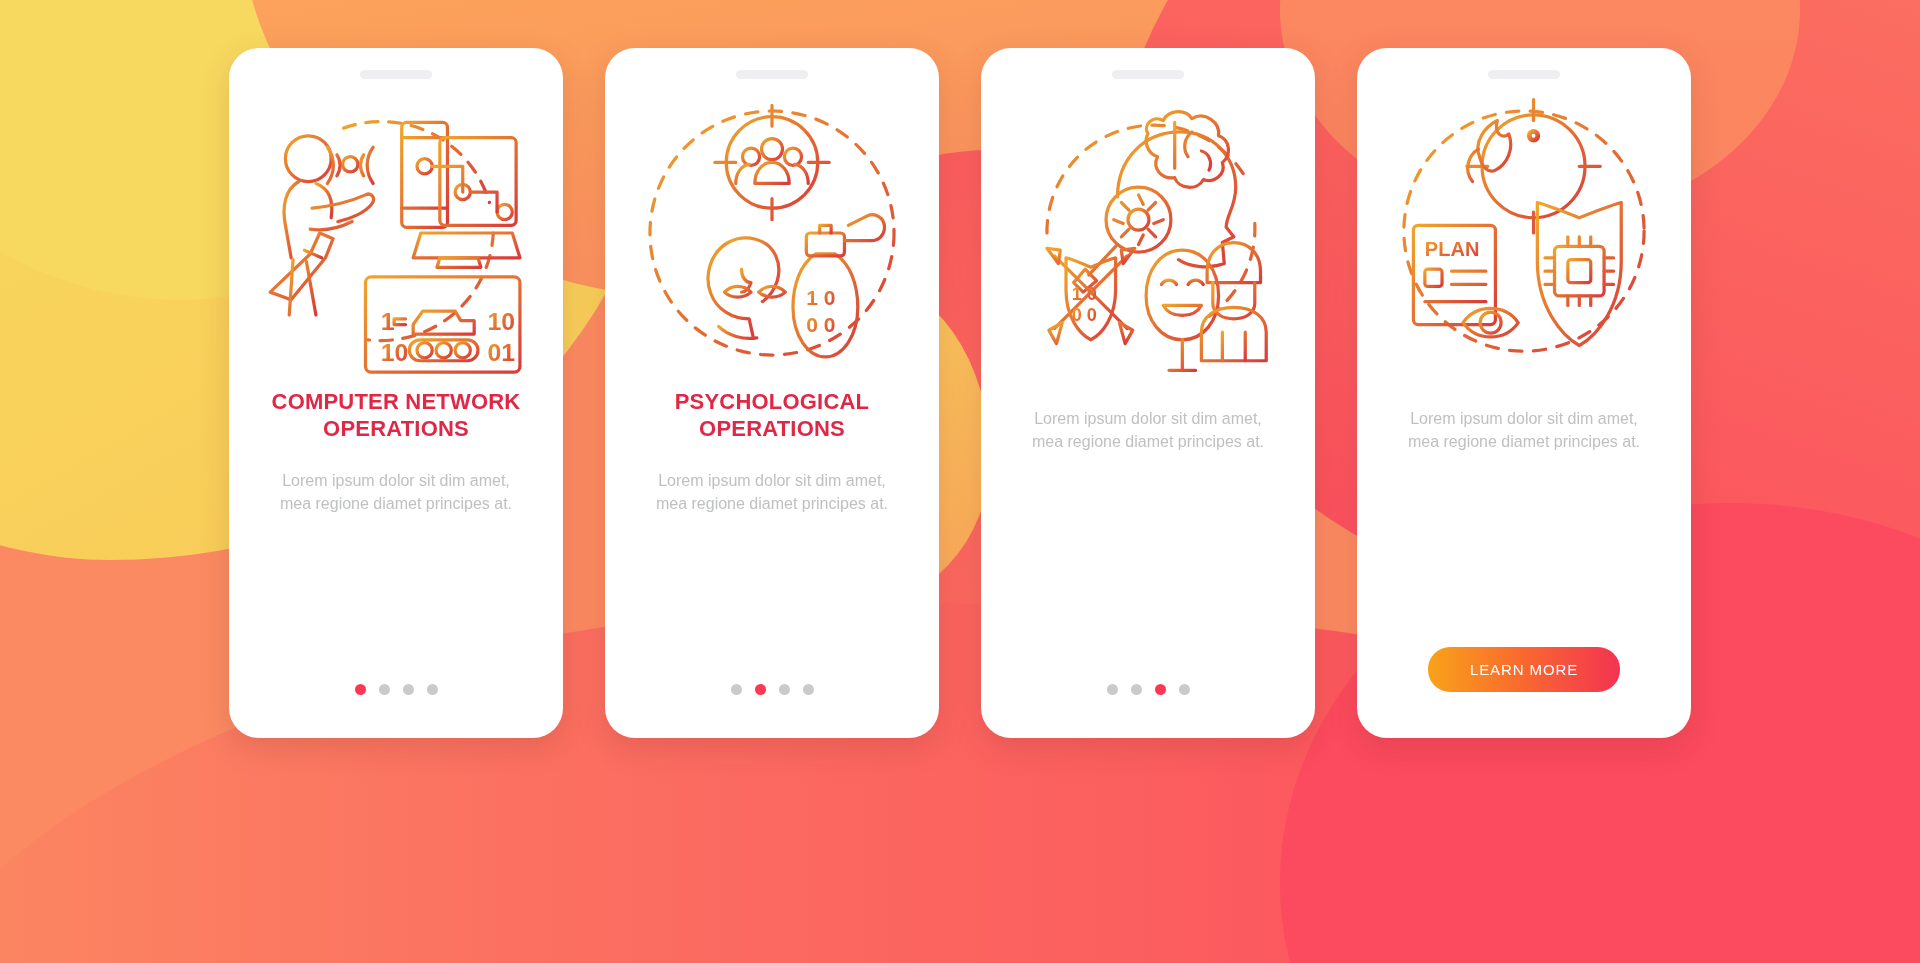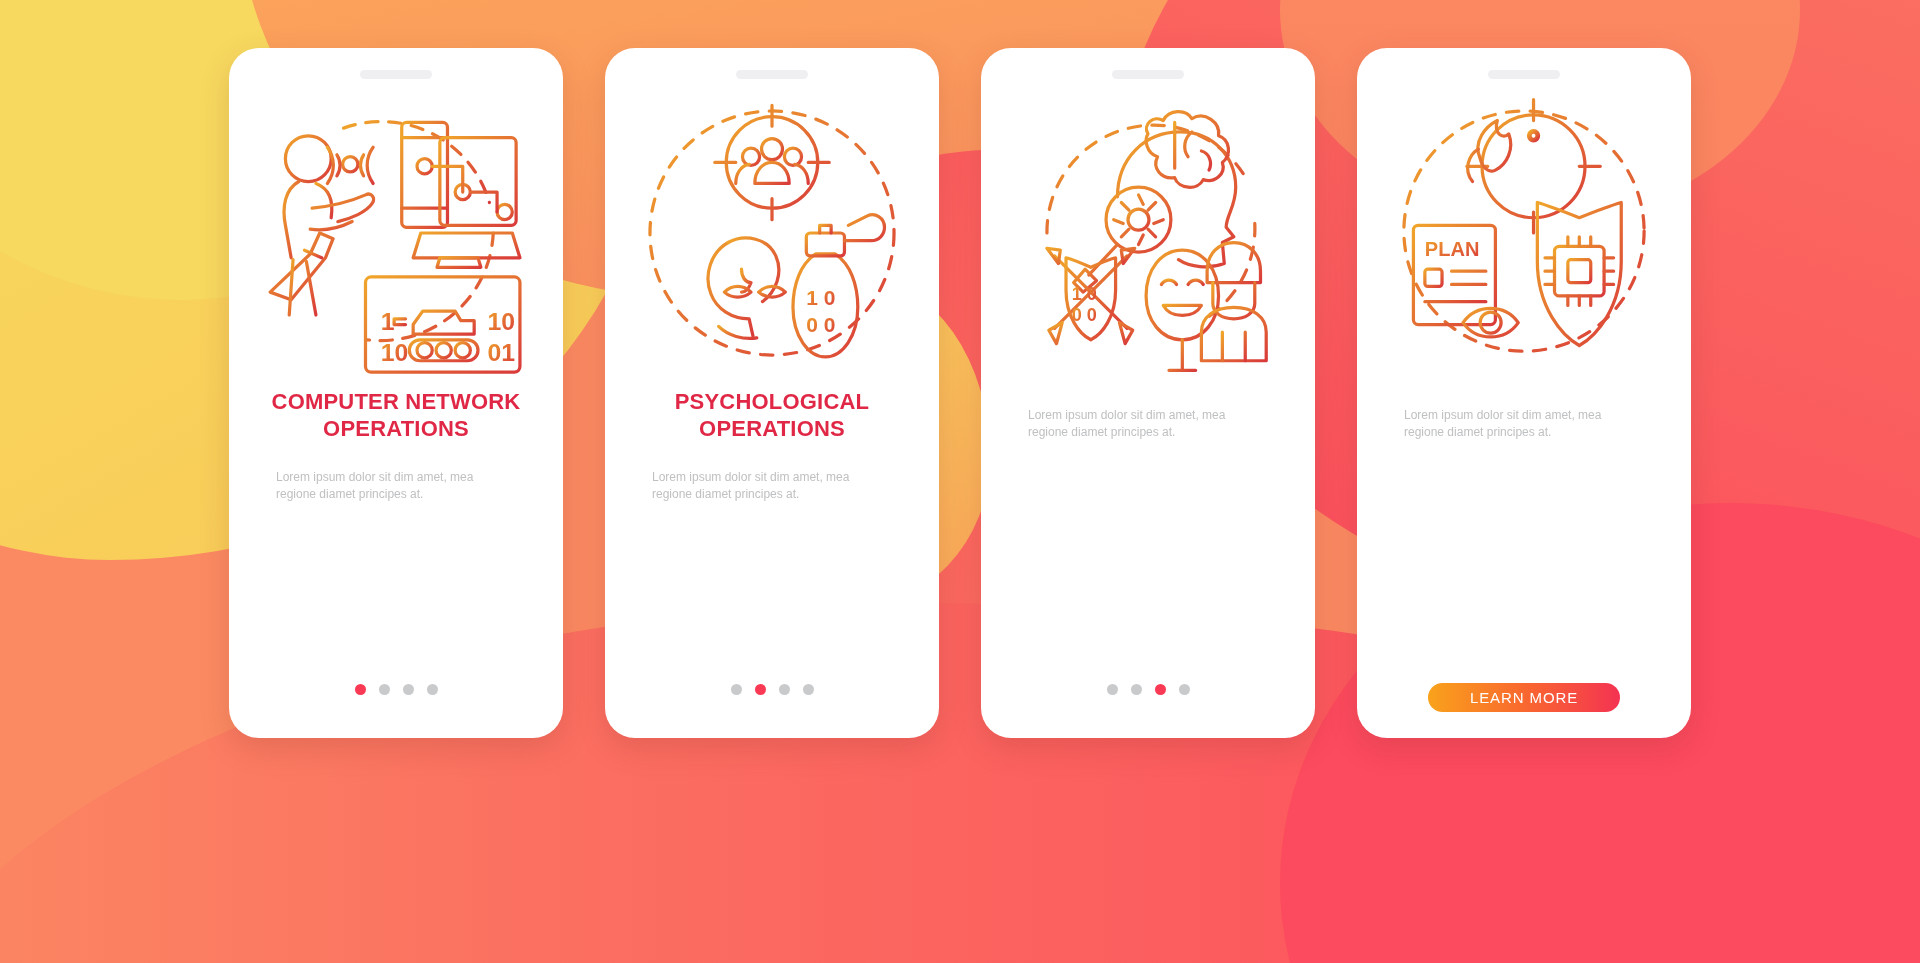--- a/index.html
+++ b/index.html
@@ -140,22 +140,23 @@
     font-weight: bold;
     letter-spacing: 0.2px;
     text-align: center;
     color: #E02846;
     text-transform: uppercase;
     flex: 0 0 auto;
   }
 
   .card-body {
     margin-top: 26px;
-    font-size: 12px;
+    font-size: 16px;
     line-height: 1.45;
+    text-align: center;
     color: #BFC0C2;
     max-width: 240px;
     flex: 0 0 auto;
   }
 
   .spacer { flex: 1 1 auto; }
 
   
   .dots {
     display: flex;
@@ -171,30 +172,30 @@
     background: #C9CACC;
   }
   .dot.active { background: #FA3A55; }
 
   
   .learn-more {
     display: flex;
     align-items: center;
     justify-content: center;
     width: 192px;
-    height: 29px;
+    height: 45px;
     border: none;
     border-radius: 22px;
     color: #ffffff;
     font-size: 15px;
     font-weight: normal;
     letter-spacing: 0.9px;
     cursor: pointer;
     background: linear-gradient(90deg, #F9A21B 0%, #F96A2E 48%, #F43352 100%);
-    margin-bottom: 0;
+    margin-bottom: 20px;
     font-family: "Liberation Sans", sans-serif;
   }
 </style>
 </head>
 <body>
 
 <div id="app">
 
   <div class="bg-layer">
     <div class="blob blob-yellow-tl"></div>

